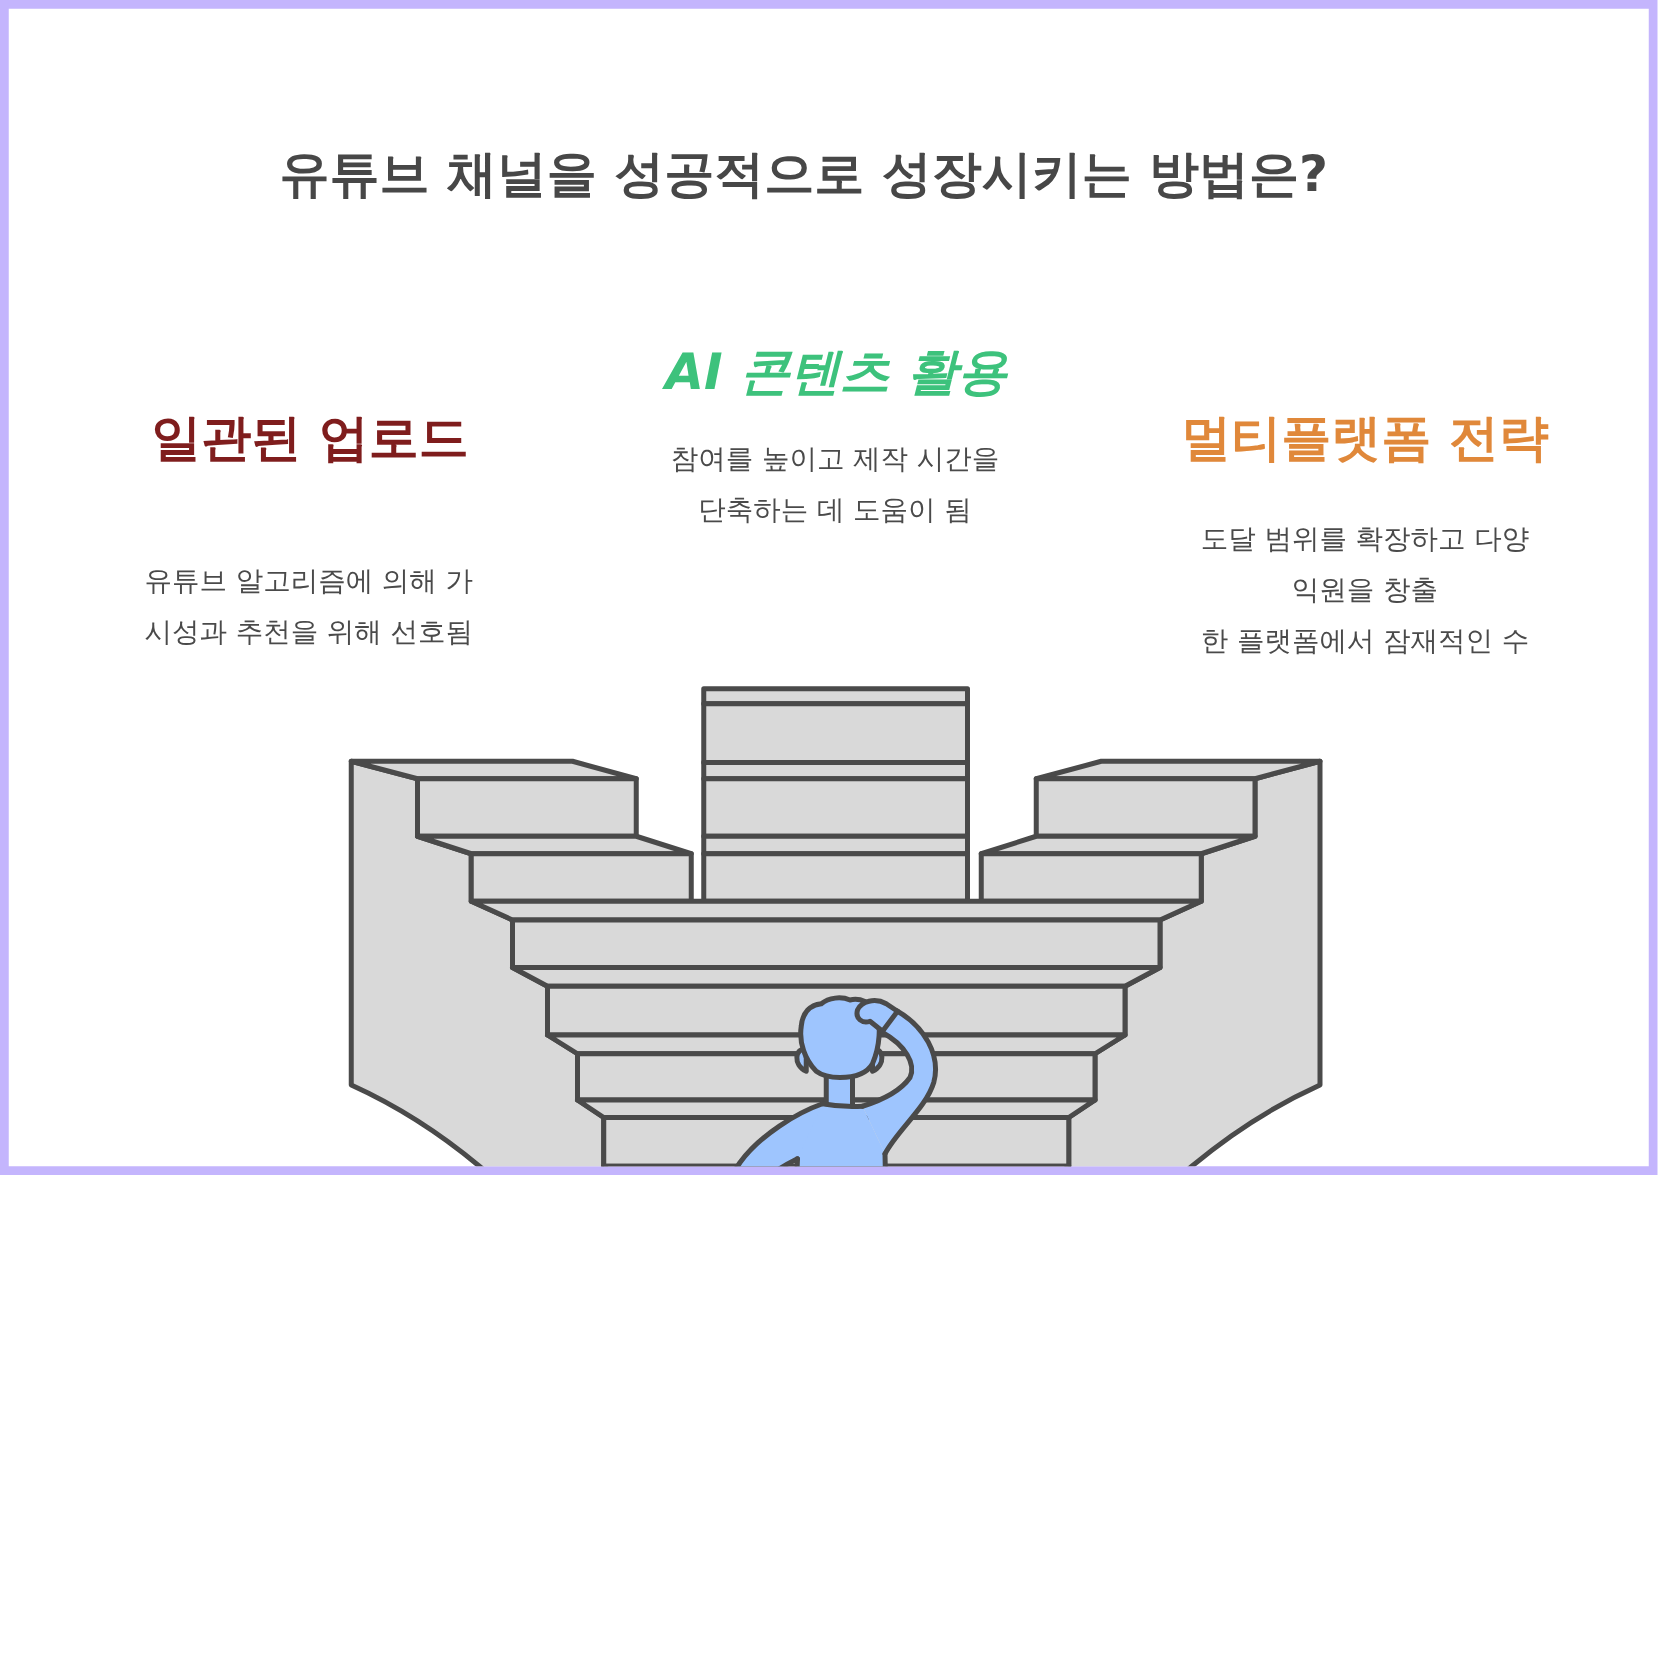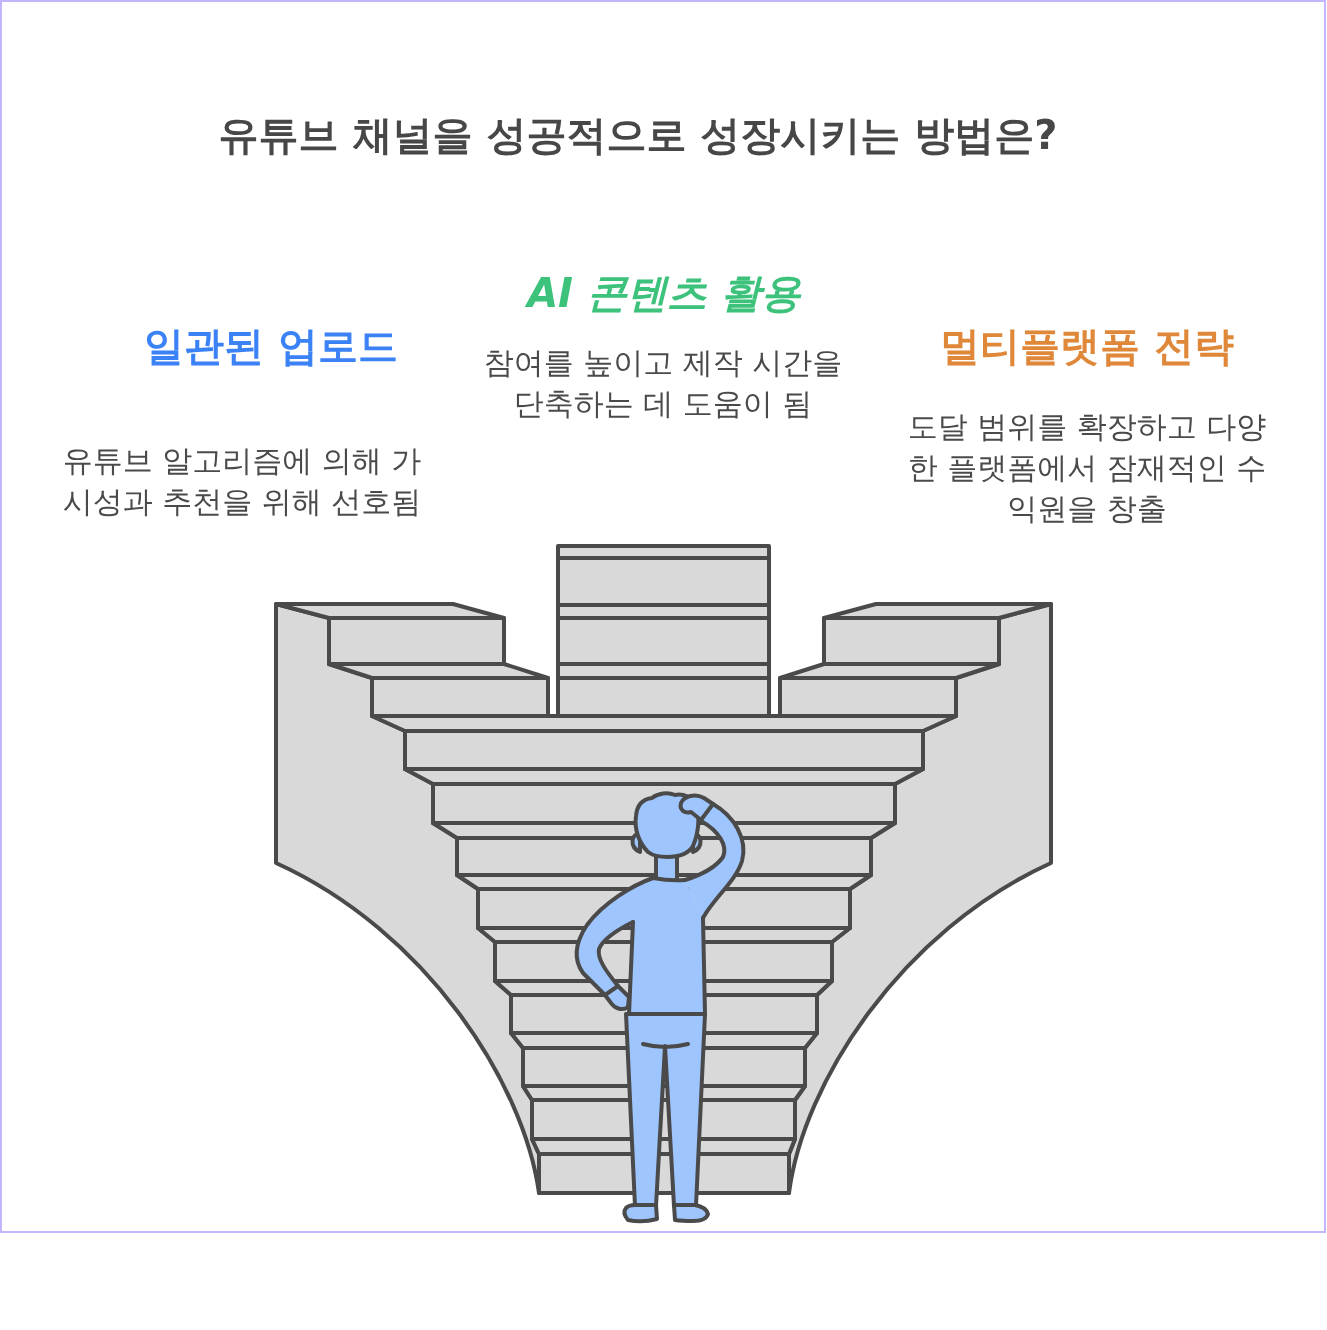--- a/index.html
+++ b/index.html
@@ -1,19 +1,19 @@
 <!DOCTYPE html>
 <html><head>
 <meta charset="utf-8">
 <style>
   html, body { margin:0; padding:0; background:#ffffff; }
   body { width:1327px; height:1330px; overflow:hidden; }
   #canvas {
-    position:relative; width:1326px; height:1233px;
-    border:2px solid #c4b5fd; box-sizing:border-box;
+    position:relative; width:1326px; height:940px;
+    border:7px solid #c4b5fd; box-sizing:border-box;
     background:var(--bg, #ffffff);
     font-family:"DejaVu Sans", "Liberation Sans", sans-serif;
     overflow:hidden;
   }
   .illustration { position:absolute; left:-1px; top:-1px; width:1327px; height:1330px; }
   .st { fill:var(--stair-fill, #d9d9d9); stroke:var(--line, #4a4a4a); stroke-width:4; stroke-linejoin:round; stroke-linecap:round; }
   .pf { fill:var(--person-fill, #9ec5fe); stroke:none; }
   .ps { fill:var(--person-fill, #9ec5fe); stroke:var(--line, #4a4a4a); stroke-width:4; stroke-linejoin:round; stroke-linecap:round; }
   .ln { fill:none; stroke:var(--line, #4a4a4a); stroke-width:4; stroke-linejoin:round; stroke-linecap:round; }
 
@@ -21,21 +21,21 @@
     position:absolute; left:636px; top:109px; transform:translateX(-50%);
     font-size:40px; line-height:48px; font-weight:bold; white-space:nowrap;
     color:var(--title-color, #474747);
   }
   .heading {
     position:absolute; transform:translateX(-50%);
     font-size:40px; line-height:48px; font-weight:bold; white-space:nowrap;
   }
   .desc {
     position:absolute; transform:translateX(-50%);
-    font-size:30px; line-height:41px; text-align:center; white-space:nowrap;
+    font-size:22px; line-height:41px; text-align:center; white-space:nowrap;
     color:var(--text-color, #4a4a4a);
   }
   .desc span { display:block; }
   #h-left  { left:241px;  top:320px; }
   #d-left  { left:240px;  top:404px;margin-top:34px; }
   #h-mid   { left:662px;  top:267px;font-style:italic; }
   #d-mid   { left:661px;  top:340px; }
   #h-right { left:1085px; top:320px; }
   #d-right { left:1085px; top:404px; }
 </style>
@@ -125,31 +125,31 @@
       <path class="pf" d="M712,803 L703,797 C694,792 683,795 680,802 C678,809 684,813 690,811 L700,819 Z"></path>
       <path class="ln" d="M702,917 C712,898 735,880 741,860 C747,838 733,815 712,803"></path>
       <path class="ln" d="M700,820 C718,830 727,845 722,856 C715,866 700,874 684,879"></path>
       <path class="ln" d="M712,803 L703,797 C694,792 683,795 680,802 C678,809 684,813 690,811 L700,819"></path>
       <path class="ln" d="M712,803 L700,819"></path>
     </g>
   </svg>
 
   <div class="title">유튜브 채널을 성공적으로 성장시키는 방법은?</div>
 
-  <div class="heading" id="h-left" style="color: #3b82f6; margin-left: 28px;">일관된 업로드</div>
+  <div class="heading" id="h-left" style="color: #7f1d1d;">일관된 업로드</div>
   <div class="desc" id="d-left">
     <span>유튜브 알고리즘에 의해 가</span>
     <span>시성과 추천을 위해 선호됨</span>
   </div>
 
   <div class="heading" id="h-mid" style="color: rgb(61, 194, 124);">AI 콘텐츠 활용</div>
   <div class="desc" id="d-mid">
     <span>참여를 높이고 제작 시간을</span>
     <span>단축하는 데 도움이 됨</span>
   </div>
 
   <div class="heading" id="h-right" style="color: rgb(224, 136, 58); text-align: right;">멀티플랫폼 전략</div>
   <div class="desc" id="d-right">
     <span>도달 범위를 확장하고 다양</span>
+    <span>익원을 창출</span>
     <span>한 플랫폼에서 잠재적인 수</span>
-    <span>익원을 창출</span>
   </div>
 </div>
 
 </body></html>

